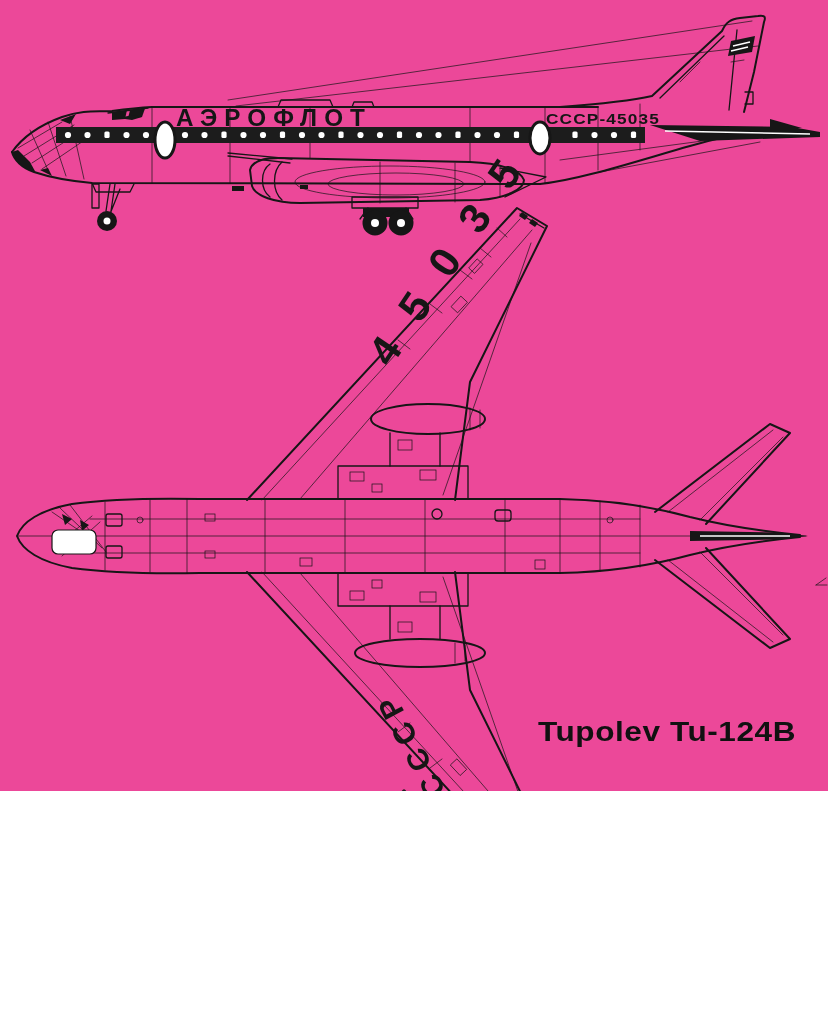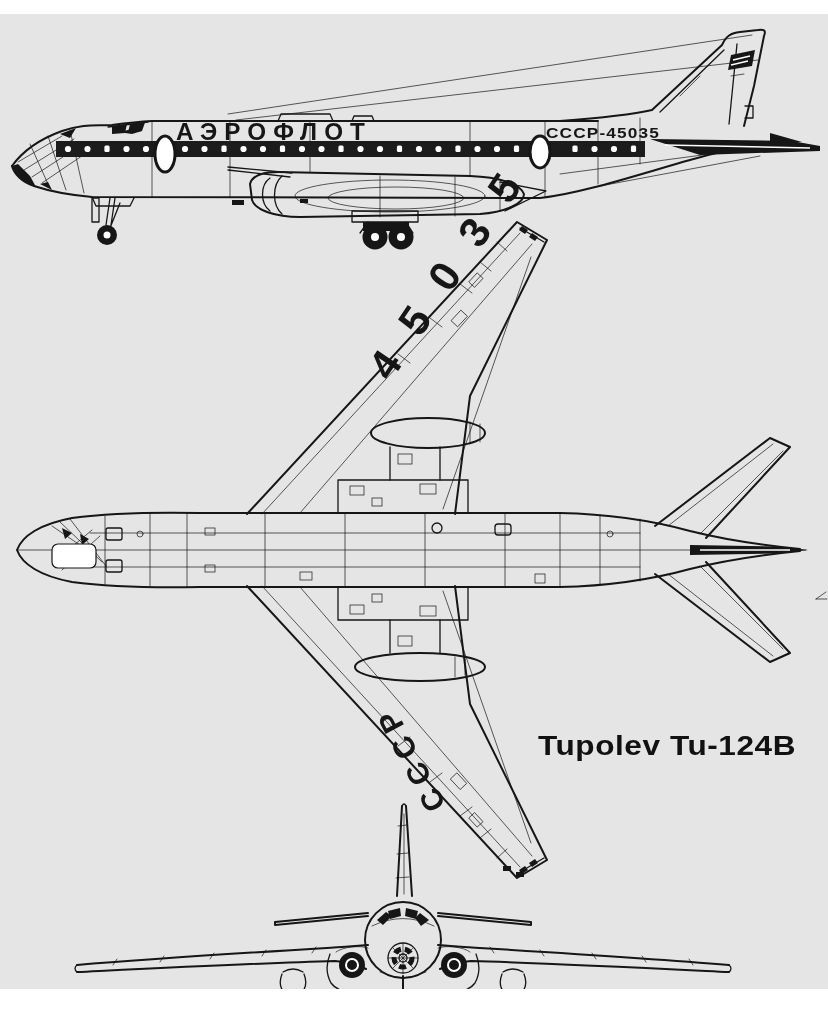--- a/index.html
+++ b/index.html
@@ -1,17 +1,17 @@
 <!DOCTYPE html>
 <html><head>
 <meta charset="utf-8">
 <style>
   html,body{margin:0;padding:0;background:#ffffff;}
-  .page{position:relative;width:828px;height:975px;background:#e5e5e5;overflow:hidden;
-        font-family:"Liberation Sans","DejaVu Sans",sans-serif;margin-top:14px;}
+  .page{position:relative;width:828px;height:791px;background:#ec4899;overflow:hidden;
+        font-family:"Liberation Sans","DejaVu Sans",sans-serif;}
   svg{position:absolute;left:0;top:0;}
   .ln{fill:none;stroke:#161616;stroke-width:1.3;stroke-linecap:round;stroke-linejoin:round;}
   .ln2{fill:none;stroke:#161616;stroke-width:2;stroke-linecap:round;stroke-linejoin:round;}
   .thin{fill:none;stroke:#161616;stroke-width:.7;stroke-linecap:round;}
   .fillk{fill:#161616;stroke:none;}
   .wline{fill:none;stroke:#ffffff;stroke-width:1.4;}
   .lbl{fill:#161616;font-weight:bold;}
   .cap{fill:#111111;font-weight:bold;}
 </style>
 </head>

